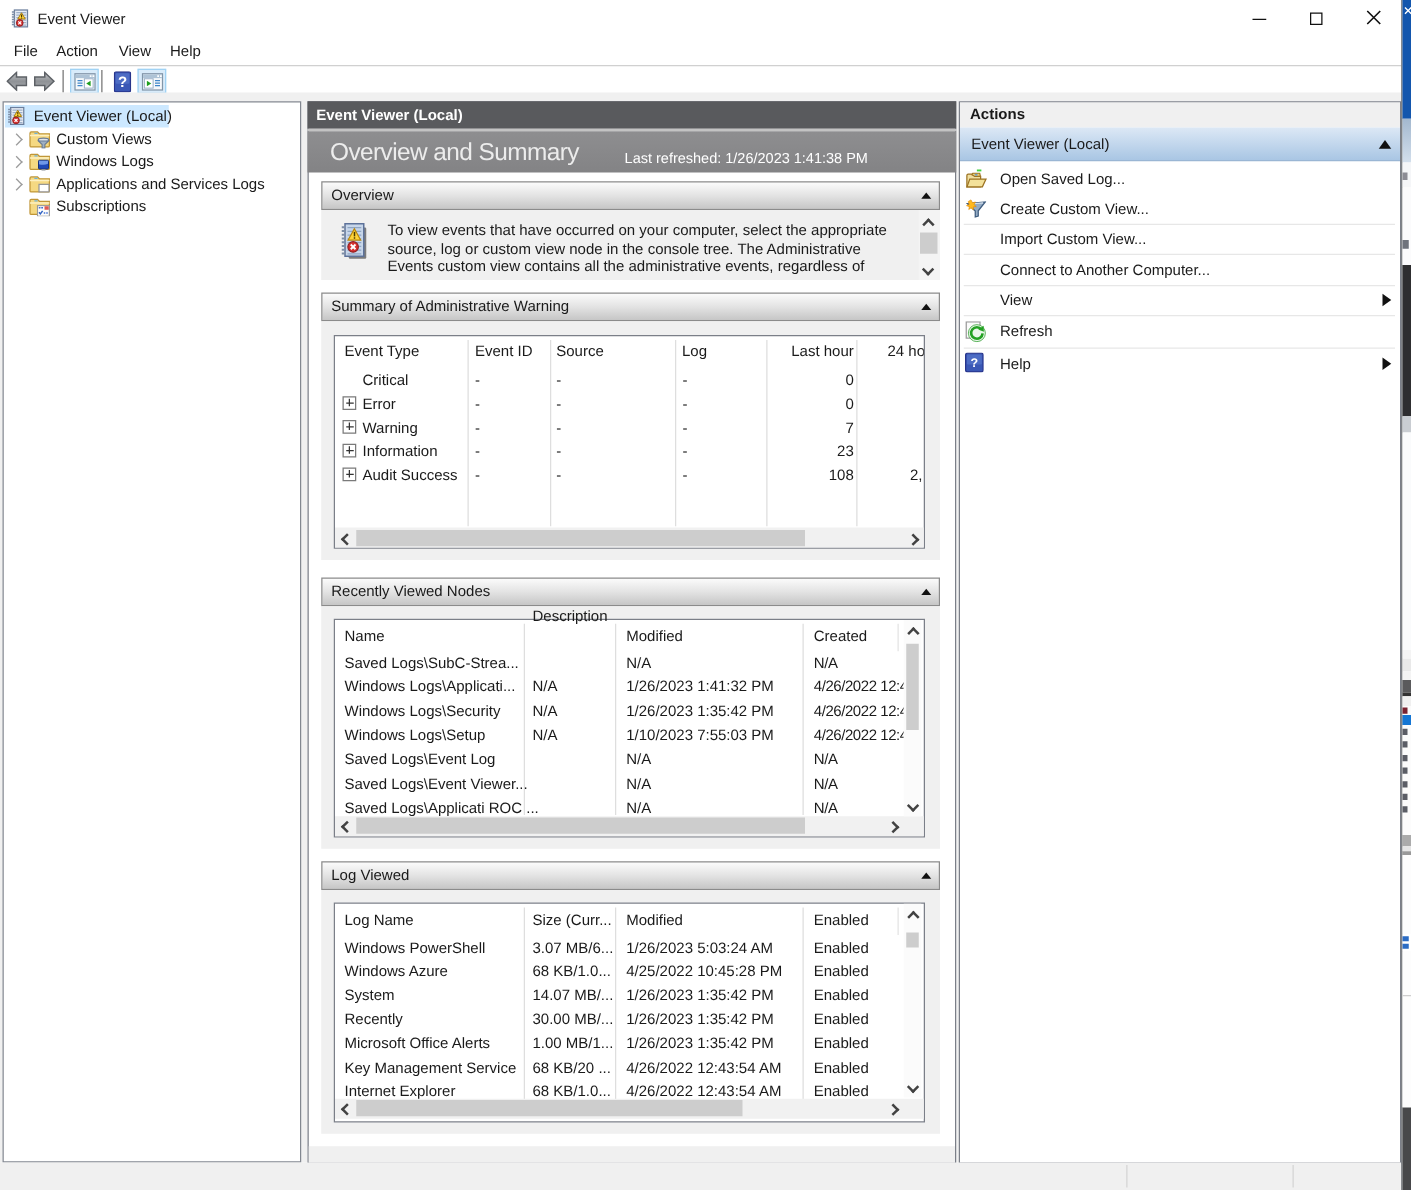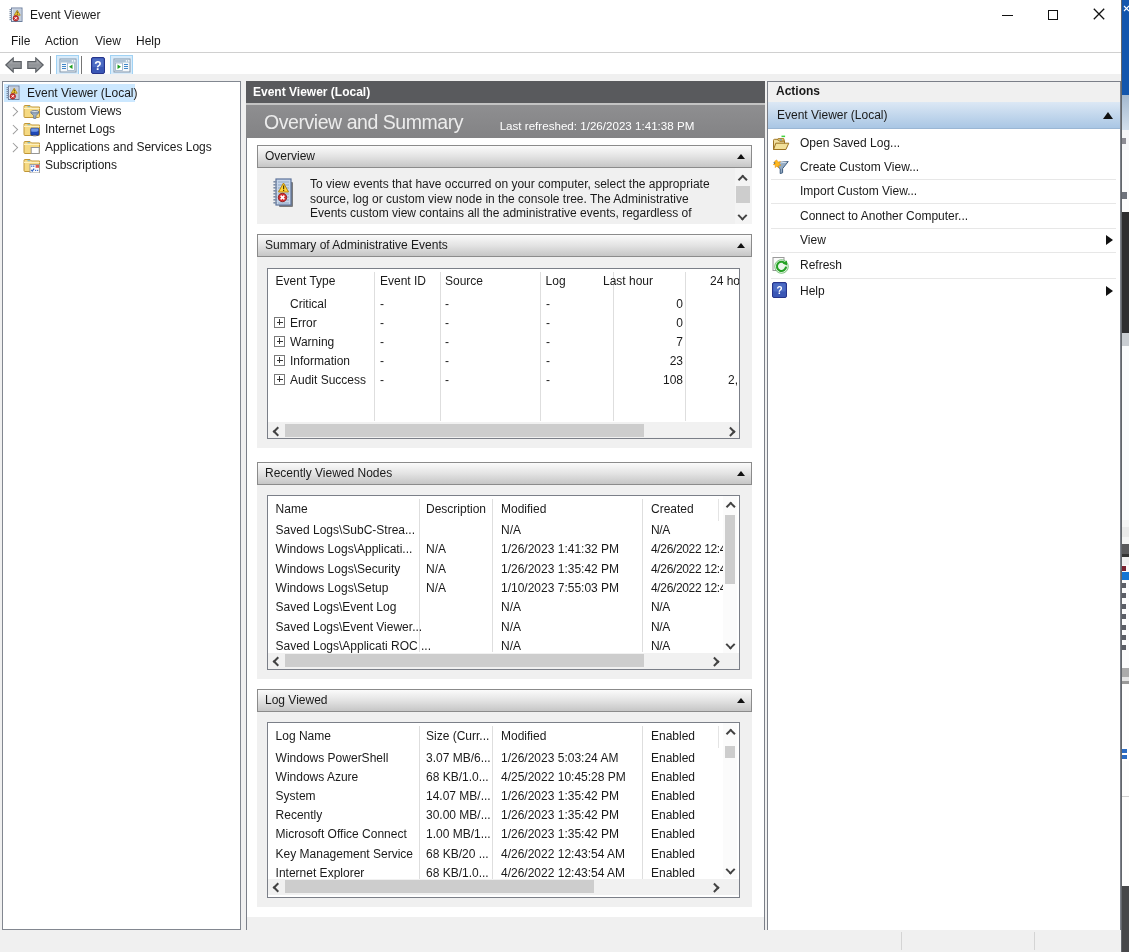--- a/index.html
+++ b/index.html
@@ -165,21 +165,21 @@
       <path d="M1 3.5 L1 12.5 Q1 13.5 2 13.5 L15.5 13.5 Q16.5 13.5 16.5 12.5 L16.5 3 L8.5 3 L7 1.5 L2 1.5 Q1 1.5 1 2.5 Z" fill="#f5d982" stroke="#c09637" stroke-width="1"></path>
 <path d="M1 5 L16.5 5 L16.5 3.8 L1 3.8 Z" fill="#fdf0c0"></path>
 <rect x="4.5" y="2.2" width="2.6" height="1" fill="#6fb3d8"></rect>
       <g>
         <rect x="7.8" y="6.2" width="8" height="7" rx="0.8" fill="#1f49b8" stroke="#16307c" stroke-width="0.8"></rect>
 <path d="M8.2 6.6 L15.4 6.6 L15.4 9 Q12 10.5 8.2 9.4 Z" fill="#6f97e8"></path>
 <rect x="10.2" y="13.2" width="3.2" height="1.2" fill="#8a8f98"></rect>
       </g>
     </svg></div>
 <div class="ab vc" style="left:45px;top:120px;height:18px">
-    <span>Internet Logs</span>
+    <span>Windows Logs</span>
   </div>
 <div class="ab treechv" style="left:10px;top:144px"></div>
 <div class="ab" style="left:23px;top:140px;width:18px;height:15px"><svg width="18" height="15" viewBox="0 0 18 15">
       <path d="M1 3.5 L1 12.5 Q1 13.5 2 13.5 L15.5 13.5 Q16.5 13.5 16.5 12.5 L16.5 3 L8.5 3 L7 1.5 L2 1.5 Q1 1.5 1 2.5 Z" fill="#f5d982" stroke="#c09637" stroke-width="1"></path>
 <path d="M1 5 L16.5 5 L16.5 3.8 L1 3.8 Z" fill="#fdf0c0"></path>
 <rect x="4.5" y="2.2" width="2.6" height="1" fill="#6fb3d8"></rect>
       <g>
         <rect x="8.2" y="7.5" width="8" height="6" fill="#ffffff" stroke="#969696" stroke-width="1"></rect>
       </g>
     </svg></div>
@@ -261,21 +261,21 @@
   </div>
 <div class="ab vc" style="left:310px;top:206.2px;height:14px">
     <span>Events custom view contains all the administrative events, regardless of</span>
   </div>
 <div class="ab" style="left:734.5px;top:167.5px;width:17px;height:56.5px;background:#f4f4f4"></div>
 <div class="ab chv chv-u" style="left:738.8px;top:175.5px"></div>
 <div class="ab thumb" style="left:736px;top:185.5px;width:14px;height:17.5px"></div>
 <div class="ab chv chv-d" style="left:738.8px;top:212px"></div>
 <div class="ab hdr" style="left:257px;top:233.7px;width:494.5px;height:23px;box-sizing:border-box"></div>
 <div class="ab vc" style="left:265px;top:233.7px;height:23px">
-    <span>Summary of Administrative Events</span>
+    <span>Summary of Administrative Warning</span>
   </div>
 <div class="ab vc" style="left:737.0px;top:233.7px;height:23px">
     <div style="width:0;height:0;border-left:4px solid transparent;border-right:4px solid transparent;border-bottom:5.5px solid #111"></div>
   </div>
 <div class="ab" style="left:257px;top:256.7px;width:494.5px;height:191.8px;background:#f0f0f0"></div>
 <div class="ab tblbrd" style="left:267.4px;top:267.7px;width:473px;height:171.3px;box-sizing:border-box"></div>
 <div class="ab" style="left:373.5px;top:271.7px;width:1px;height:149.3px;background:#dedede"></div>
 <div class="ab" style="left:439.5px;top:271.7px;width:1px;height:149.3px;background:#dedede"></div>
 <div class="ab" style="left:539.7px;top:271.7px;width:1px;height:149.3px;background:#dedede"></div>
 <div class="ab" style="left:612.5px;top:271.7px;width:1px;height:149.3px;background:#dedede"></div>
@@ -285,21 +285,21 @@
   </div>
 <div class="ab vc" style="left:380px;top:272px;height:18px">
     <span>Event ID</span>
   </div>
 <div class="ab vc" style="left:445px;top:272px;height:18px">
     <span>Source</span>
   </div>
 <div class="ab vc" style="left:545.6px;top:272px;height:18px">
     <span>Log</span>
   </div>
-<div class="ab vc" style="left:603px;top:272px;width:80px;height:18px;justify-content:flex-start">
+<div class="ab vc" style="left:603px;top:272px;width:80px;height:18px;justify-content:flex-end">
     <span>Last hour</span>
   </div>
 <div class="ab vc" style="left:710px;top:272px;width:29px;height:18px;overflow:hidden">
     <span>24 hou</span>
   </div>
 <div class="ab vc" style="left:290px;top:294.5px;height:19px">
     <span>Critical</span>
   </div>
 <div class="ab vc" style="left:380px;top:294.5px;height:19px">
     <span>-</span>
@@ -405,21 +405,21 @@
   </div>
 <div class="ab" style="left:257px;top:484.6px;width:494.5px;height:194.4px;background:#f0f0f0"></div>
 <div class="ab tblbrd" style="left:267.4px;top:495px;width:473px;height:175px;box-sizing:border-box"></div>
 <div class="ab" style="left:419px;top:499px;width:1px;height:153px;background:#dedede"></div>
 <div class="ab" style="left:492px;top:499px;width:1px;height:153px;background:#dedede"></div>
 <div class="ab" style="left:642px;top:499px;width:1px;height:153px;background:#dedede"></div>
 <div class="ab" style="left:718.3px;top:499px;width:1px;height:22px;background:#e4e4e4"></div>
 <div class="ab vc" style="left:275.6px;top:500px;height:18px">
     <span>Name</span>
   </div>
-<div class="ab vc" style="left:426px;top:500px;height:18px">
+<div class="ab vc" style="left:426px;top:484px;height:18px">
     <span>Description</span>
   </div>
 <div class="ab vc" style="left:501px;top:500px;height:18px">
     <span>Modified</span>
   </div>
 <div class="ab vc" style="left:651px;top:500px;height:18px">
     <span>Created</span>
   </div>
 <div class="ab vc" style="left:275.6px;top:520.5px;height:19px">
     <span>Saved Logs\SubC-Strea...</span>
@@ -568,21 +568,21 @@
 <div class="ab vc" style="left:426px;top:805.8000000000001px;height:19px">
     <span>30.00 MB/...</span>
   </div>
 <div class="ab vc" style="left:501px;top:805.8000000000001px;height:19px">
     <span>1/26/2023 1:35:42 PM</span>
   </div>
 <div class="ab vc" style="left:651px;top:805.8000000000001px;height:19px">
     <span>Enabled</span>
   </div>
 <div class="ab vc" style="left:275.6px;top:824.9000000000001px;height:19px">
-    <span>Microsoft Office Connect</span>
+    <span>Microsoft Office Alerts</span>
   </div>
 <div class="ab vc" style="left:426px;top:824.9000000000001px;height:19px">
     <span>1.00 MB/1...</span>
   </div>
 <div class="ab vc" style="left:501px;top:824.9000000000001px;height:19px">
     <span>1/26/2023 1:35:42 PM</span>
   </div>
 <div class="ab vc" style="left:651px;top:824.9000000000001px;height:19px">
     <span>Enabled</span>
   </div>

